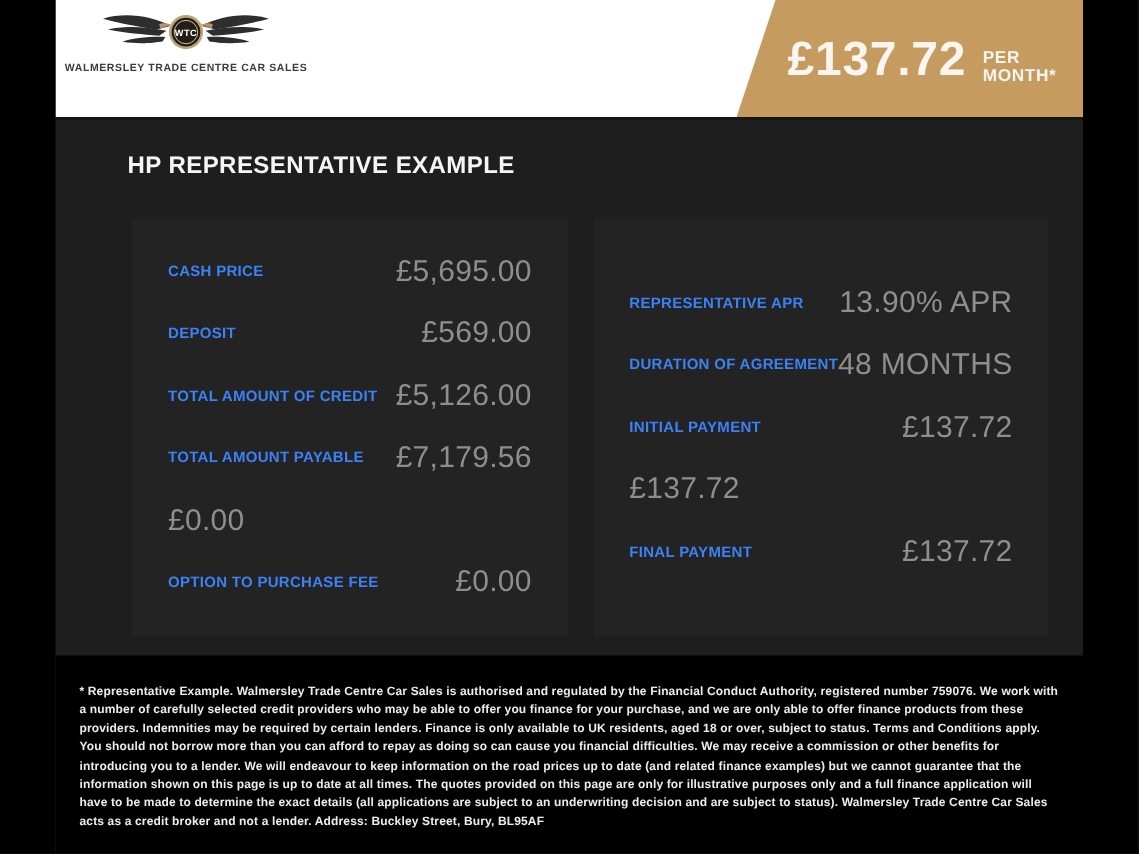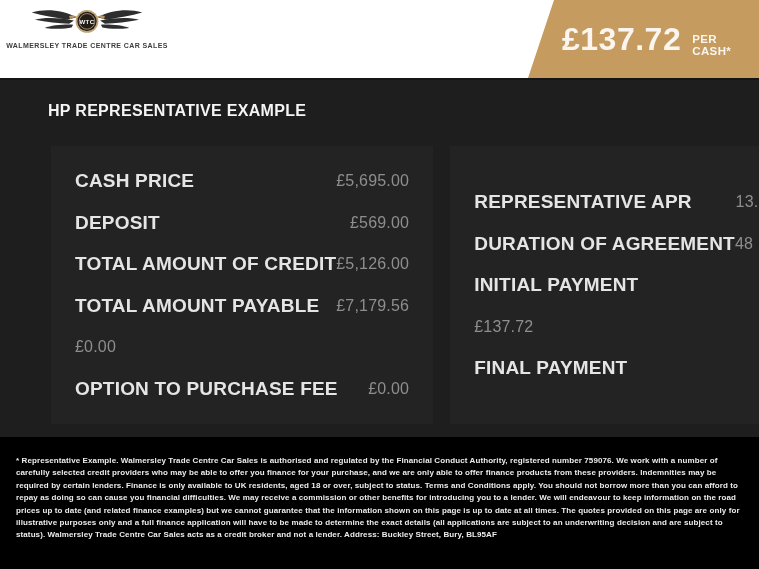--- a/index.html
+++ b/index.html
@@ -1,18 +1,18 @@
 <!DOCTYPE html>
 <html><head>
 <meta charset="utf-8">
 <style>
   * { margin:0; padding:0; box-sizing:border-box; }
   body { font-family:"Liberation Sans", sans-serif; background:#000; }
   .page {
-    position:relative; width:759px; height:569px; margin:0 auto;
+    position:relative; width:685px; height:569px; margin:0 auto;
     background:#1e1e1e; overflow:hidden;
   }
   
   .header {
     position:relative; width:100%; height:78px; background:#ffffff;
   }
   .logo {
     position:absolute; left:20px; top:5px; width:134px;
     display:flex; flex-direction:column; align-items:center; cursor:pointer;
   }
@@ -42,22 +42,22 @@
   }
   .panel {
     flex:1; height:278px; background:#232323;
     display:flex; flex-direction:column; justify-content:center;
     padding:0 24px;
   }
   .frow {
     display:flex; justify-content:space-between; align-items:center;
     height:41.5px;
   }
-  .flabel { font-size:19px; font-weight:bold; color:#e5e5e5; letter-spacing:0.2px; white-space:nowrap; }
-  .fvalue { font-size:16px; color:#8e8e8e; letter-spacing:0.2px; white-space:nowrap; }
+  .flabel { font-size:10px; font-weight:bold; color:#3b82f6; letter-spacing:0.2px; white-space:nowrap; }
+  .fvalue { font-size:20px; color:#8e8e8e; letter-spacing:0.2px; white-space:nowrap; }
   
   .footer {
     position:absolute; left:0; right:0; top:437px; bottom:0;
     background:#000000; padding:18px 16px 0 16px;
   }
   .disclaimer {
     font-size:8px; font-weight:bold; color:#ececec; line-height:12.4px;
     letter-spacing:0.1px; text-align:left;
   }
 </style>
@@ -86,21 +86,21 @@
 
         <circle cx="75" cy="20" r="14" fill="#bfa276"></circle>
         <circle cx="75" cy="20" r="11.8" fill="#241d15"></circle>
         <circle cx="75" cy="20" r="9.6" fill="none" stroke="#e8dcc4" stroke-width="0.7"></circle>
         <text x="75" y="23" text-anchor="middle" font-family="Liberation Sans, sans-serif" font-size="7.5" font-weight="bold" fill="#ffffff" letter-spacing="0.5">WTC</text>
       </svg>
       <div class="logo-name">WALMERSLEY TRADE CENTRE CAR SALES</div>
     </div>
     <div class="price-badge">
       <span class="price-amount">£137.72</span>
-      <span class="price-suffix">PER CASH*</span>
+      <span class="price-suffix">PER MONTH*</span>
     </div>
   </div>
 
   <div class="body-dark">
     <div class="section-title">HP REPRESENTATIVE EXAMPLE</div>
 
     <div class="panels">
 
       <div class="panel">
         <div class="frow">

